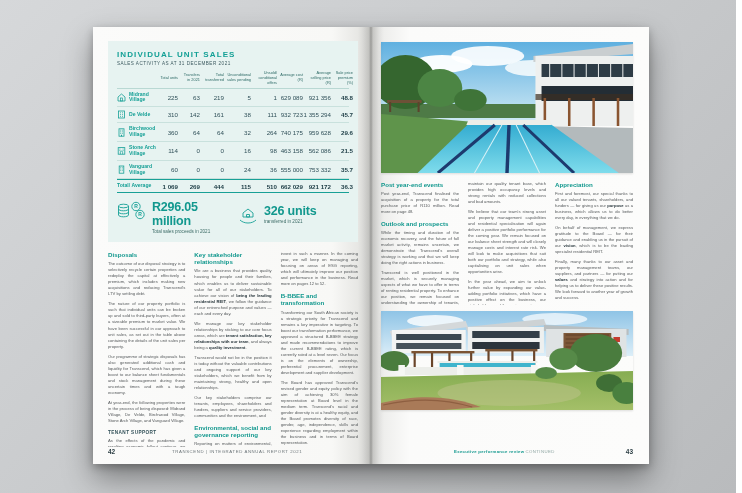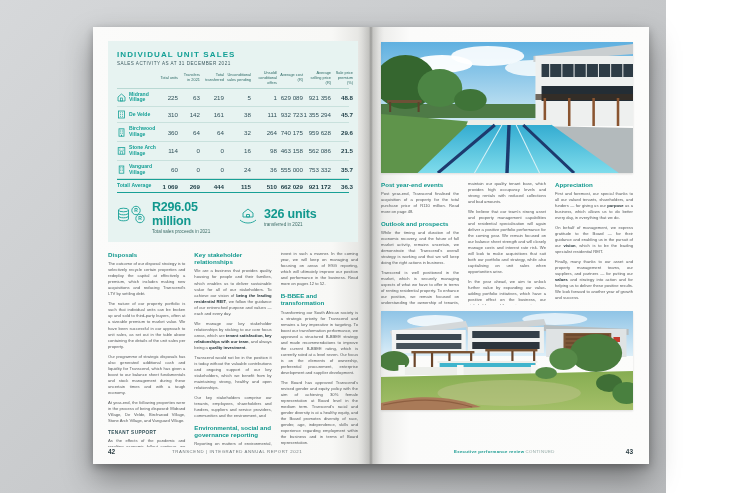--- a/index.html
+++ b/index.html
@@ -1,18 +1,18 @@
 <!DOCTYPE html>
 <html><head>
 <meta charset="utf-8">
 <style>
   * { margin:0; padding:0; box-sizing:border-box; }
   html,body { width:742px; height:493px; overflow:hidden; }
   body { font-family:"Liberation Sans", sans-serif; }
-  .stage { position:relative; width:666px; height:493px;
+  .stage { position:relative; width:736px; height:493px;
     background:linear-gradient(135deg,#d6d8da 0%,#c9cbcd 45%,#b9bbbd 100%);text-decoration:underline; }
   .book { position:absolute; left:93px; top:27px; width:556px; height:437px;
     display:flex; box-shadow:0 14px 28px rgba(0,0,0,.38), 0 3px 8px rgba(0,0,0,.25); }
   .page { position:relative; width:278px; height:437px; overflow:hidden; }
   .page.left { background:linear-gradient(to right,#fbfbfa 0%,#f8f8f6 86%,#e4e4e1 97%,#d4d4d1 100%); }
   .page.right { background:linear-gradient(to right,#d8d8d5 0%,#ececea 3%,#fbfbfa 14%,#fcfcfb 100%); }
   .spine { position:absolute; left:50%; top:0; width:26px; height:100%; margin-left:-13px;
     background:linear-gradient(to right, rgba(0,0,0,0) 0%, rgba(0,0,0,.10) 42%, rgba(0,0,0,.28) 50%, rgba(0,0,0,.10) 58%, rgba(0,0,0,0) 100%); pointer-events:none; }
 
   
@@ -26,21 +26,21 @@
   .trow.head { border-bottom:1px solid #b9d8d3; padding-bottom:2px; }
   .thc { font-size:3.9px; color:#2d6a66; text-align:right; line-height:1.25; padding-left:2px; }
   .tname { display:flex; align-items:center; gap:3px; padding:3px 0; }
   .tname .vlabel { font-size:5.1px; font-weight:bold; color:#16a096; line-height:1.15; }
   .tc { font-size:6.2px; color:#31515a; text-align:right; font-weight:500; }
   .tc.em { font-weight:bold; color:#1b3b44; }
   .trow.total { border-top:1px solid #18a096; border-bottom:1px solid #18a096; }
   .trow.total .tc { font-weight:bold; color:#1b3b44; }
   .vicon svg { display:block; }
   .hl { display:flex; align-items:center; gap:8px; padding-top:7px; }
-  .hl-item { display:flex; align-items:center; gap:5px; flex:1; }
+  .hl-item { display:flex; align-items:flex-start; gap:5px; flex:1; }
   .hl-val { font-size:12.5px; font-weight:bold; color:#12988e; letter-spacing:-.2px; }
   .hl-lab { font-size:4.6px; color:#3c6b66; margin-top:1px; }
 
   
   .cols { display:flex; gap:9px; margin-top:9px; height:196px; overflow:hidden; }
   .col { flex:1; min-width:0; }
   .h-teal { color:#12988e; font-size:6.2px; font-weight:bold; line-height:1.15; margin:5px 0 3px; }
   .h-teal.first { margin-top:0; }
   .h-caps { color:#33525a; font-size:4.7px; font-weight:bold; letter-spacing:.4px; margin:6px 0 3px; }
   .p { font-size:4.15px; line-height:1.45; color:#565a5c; text-align:justify; margin-bottom:4px; }

